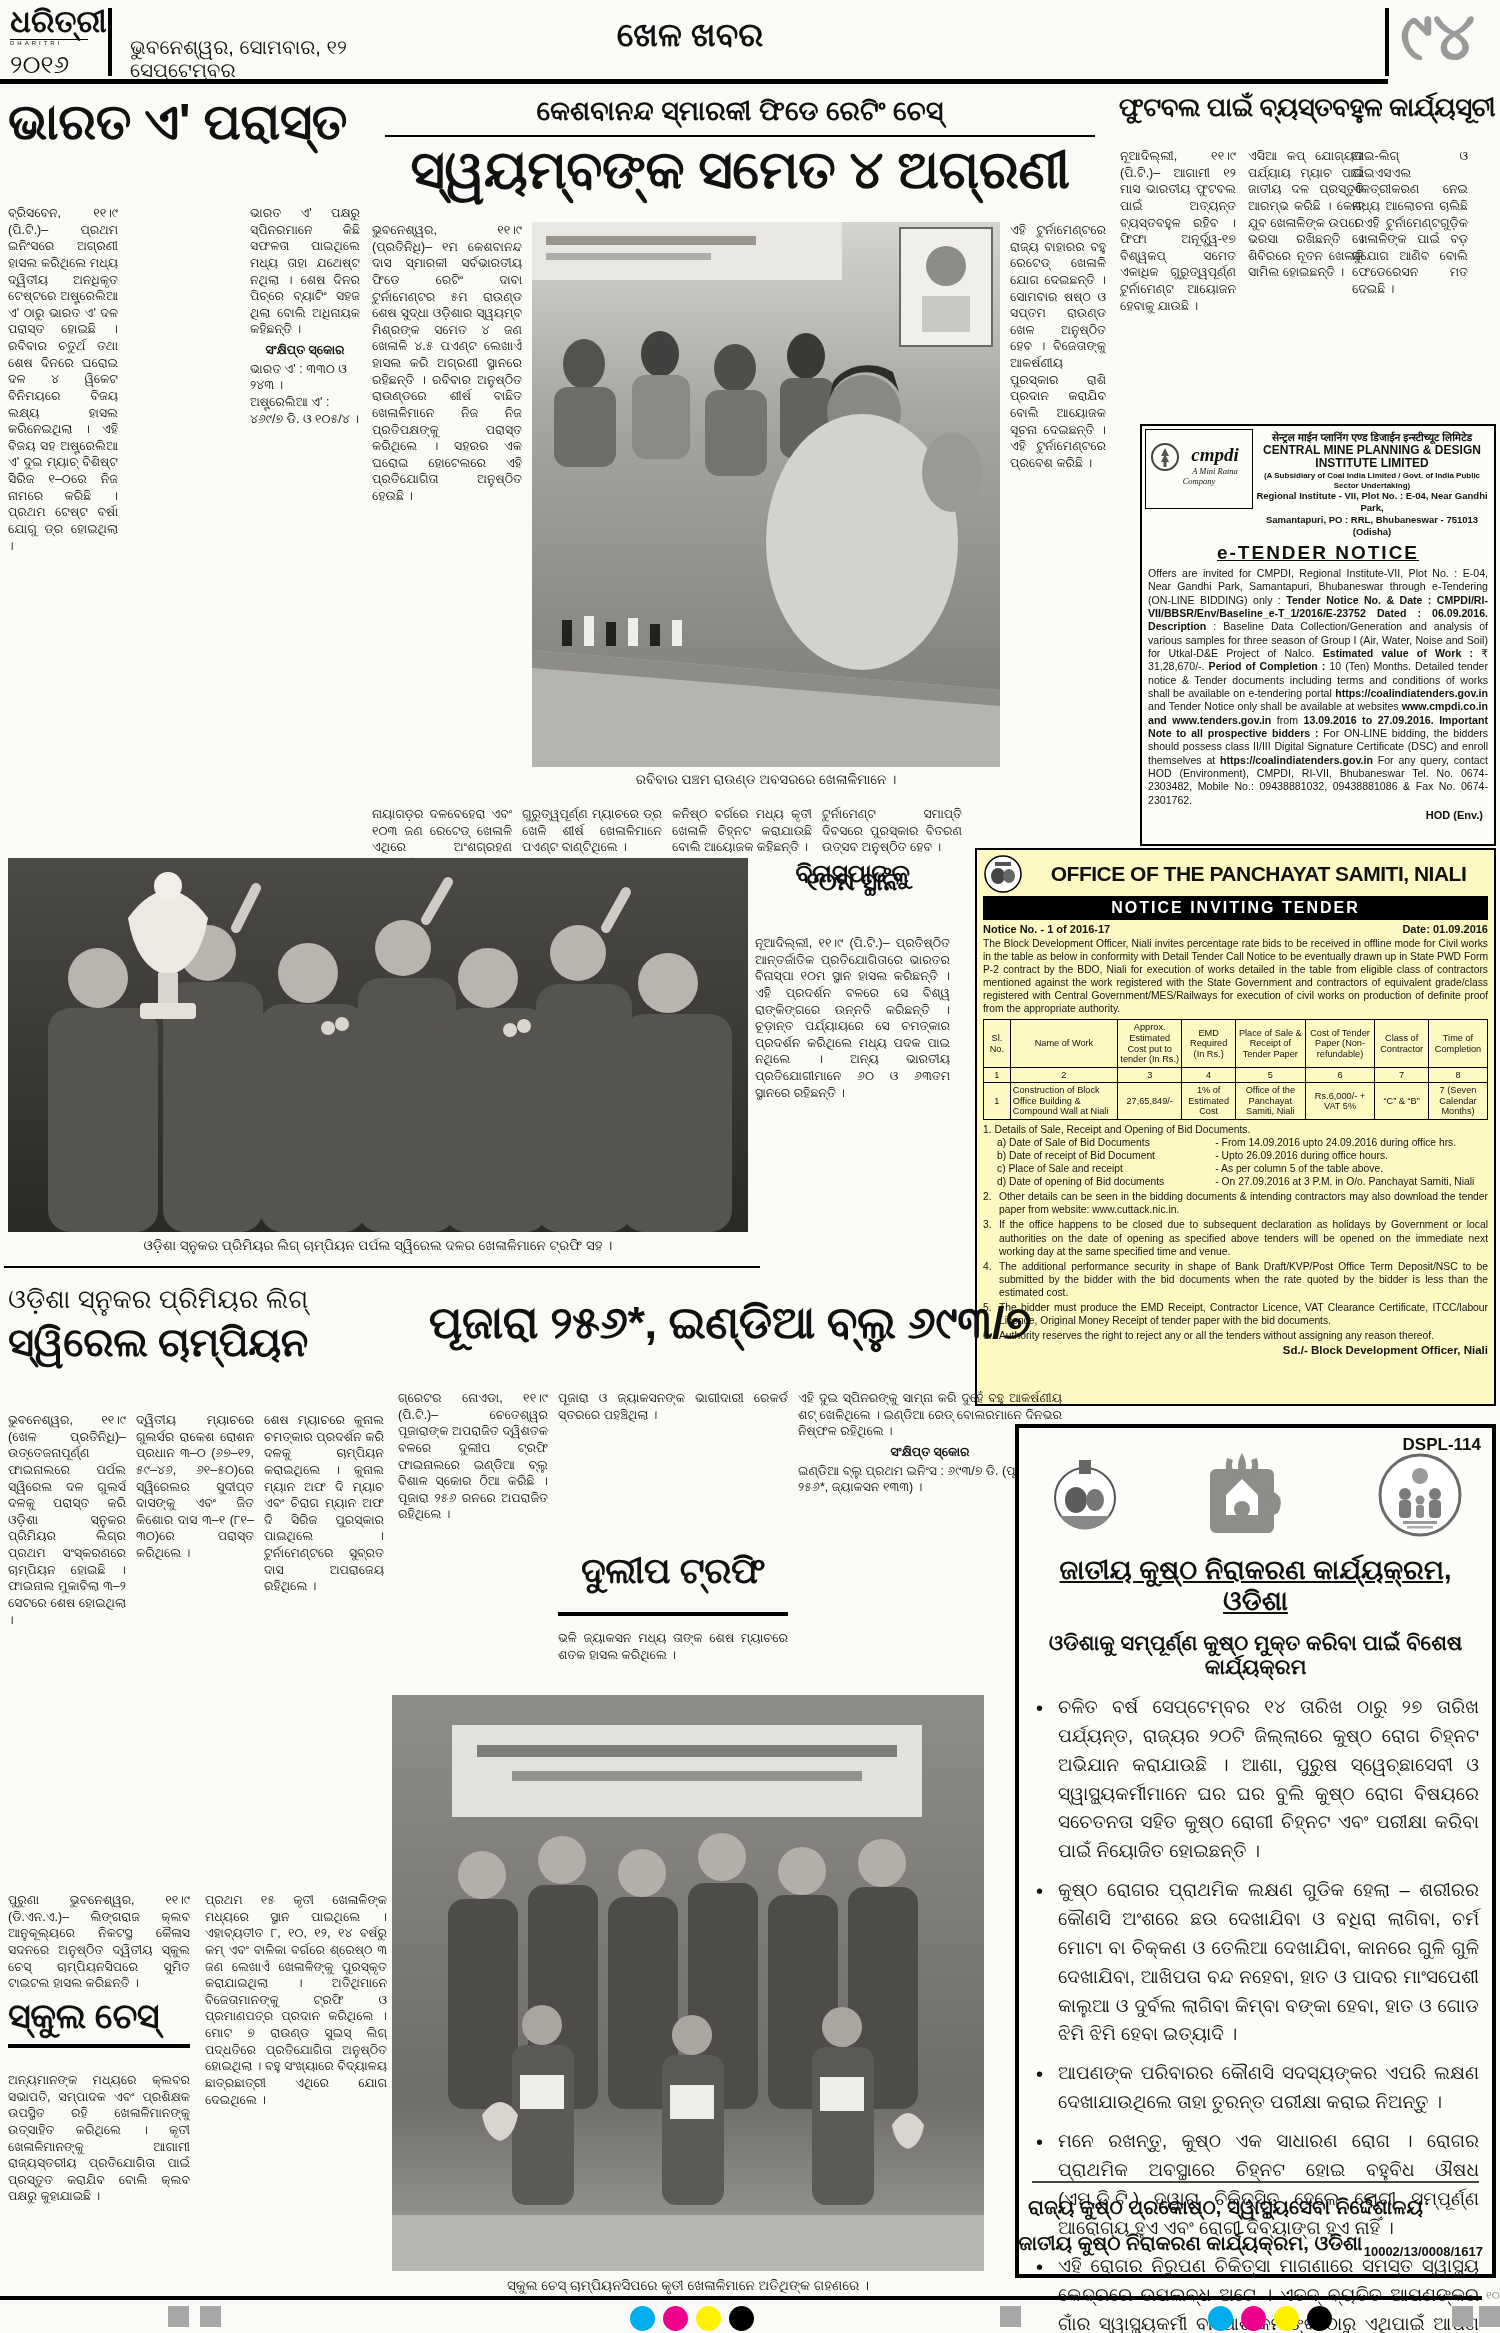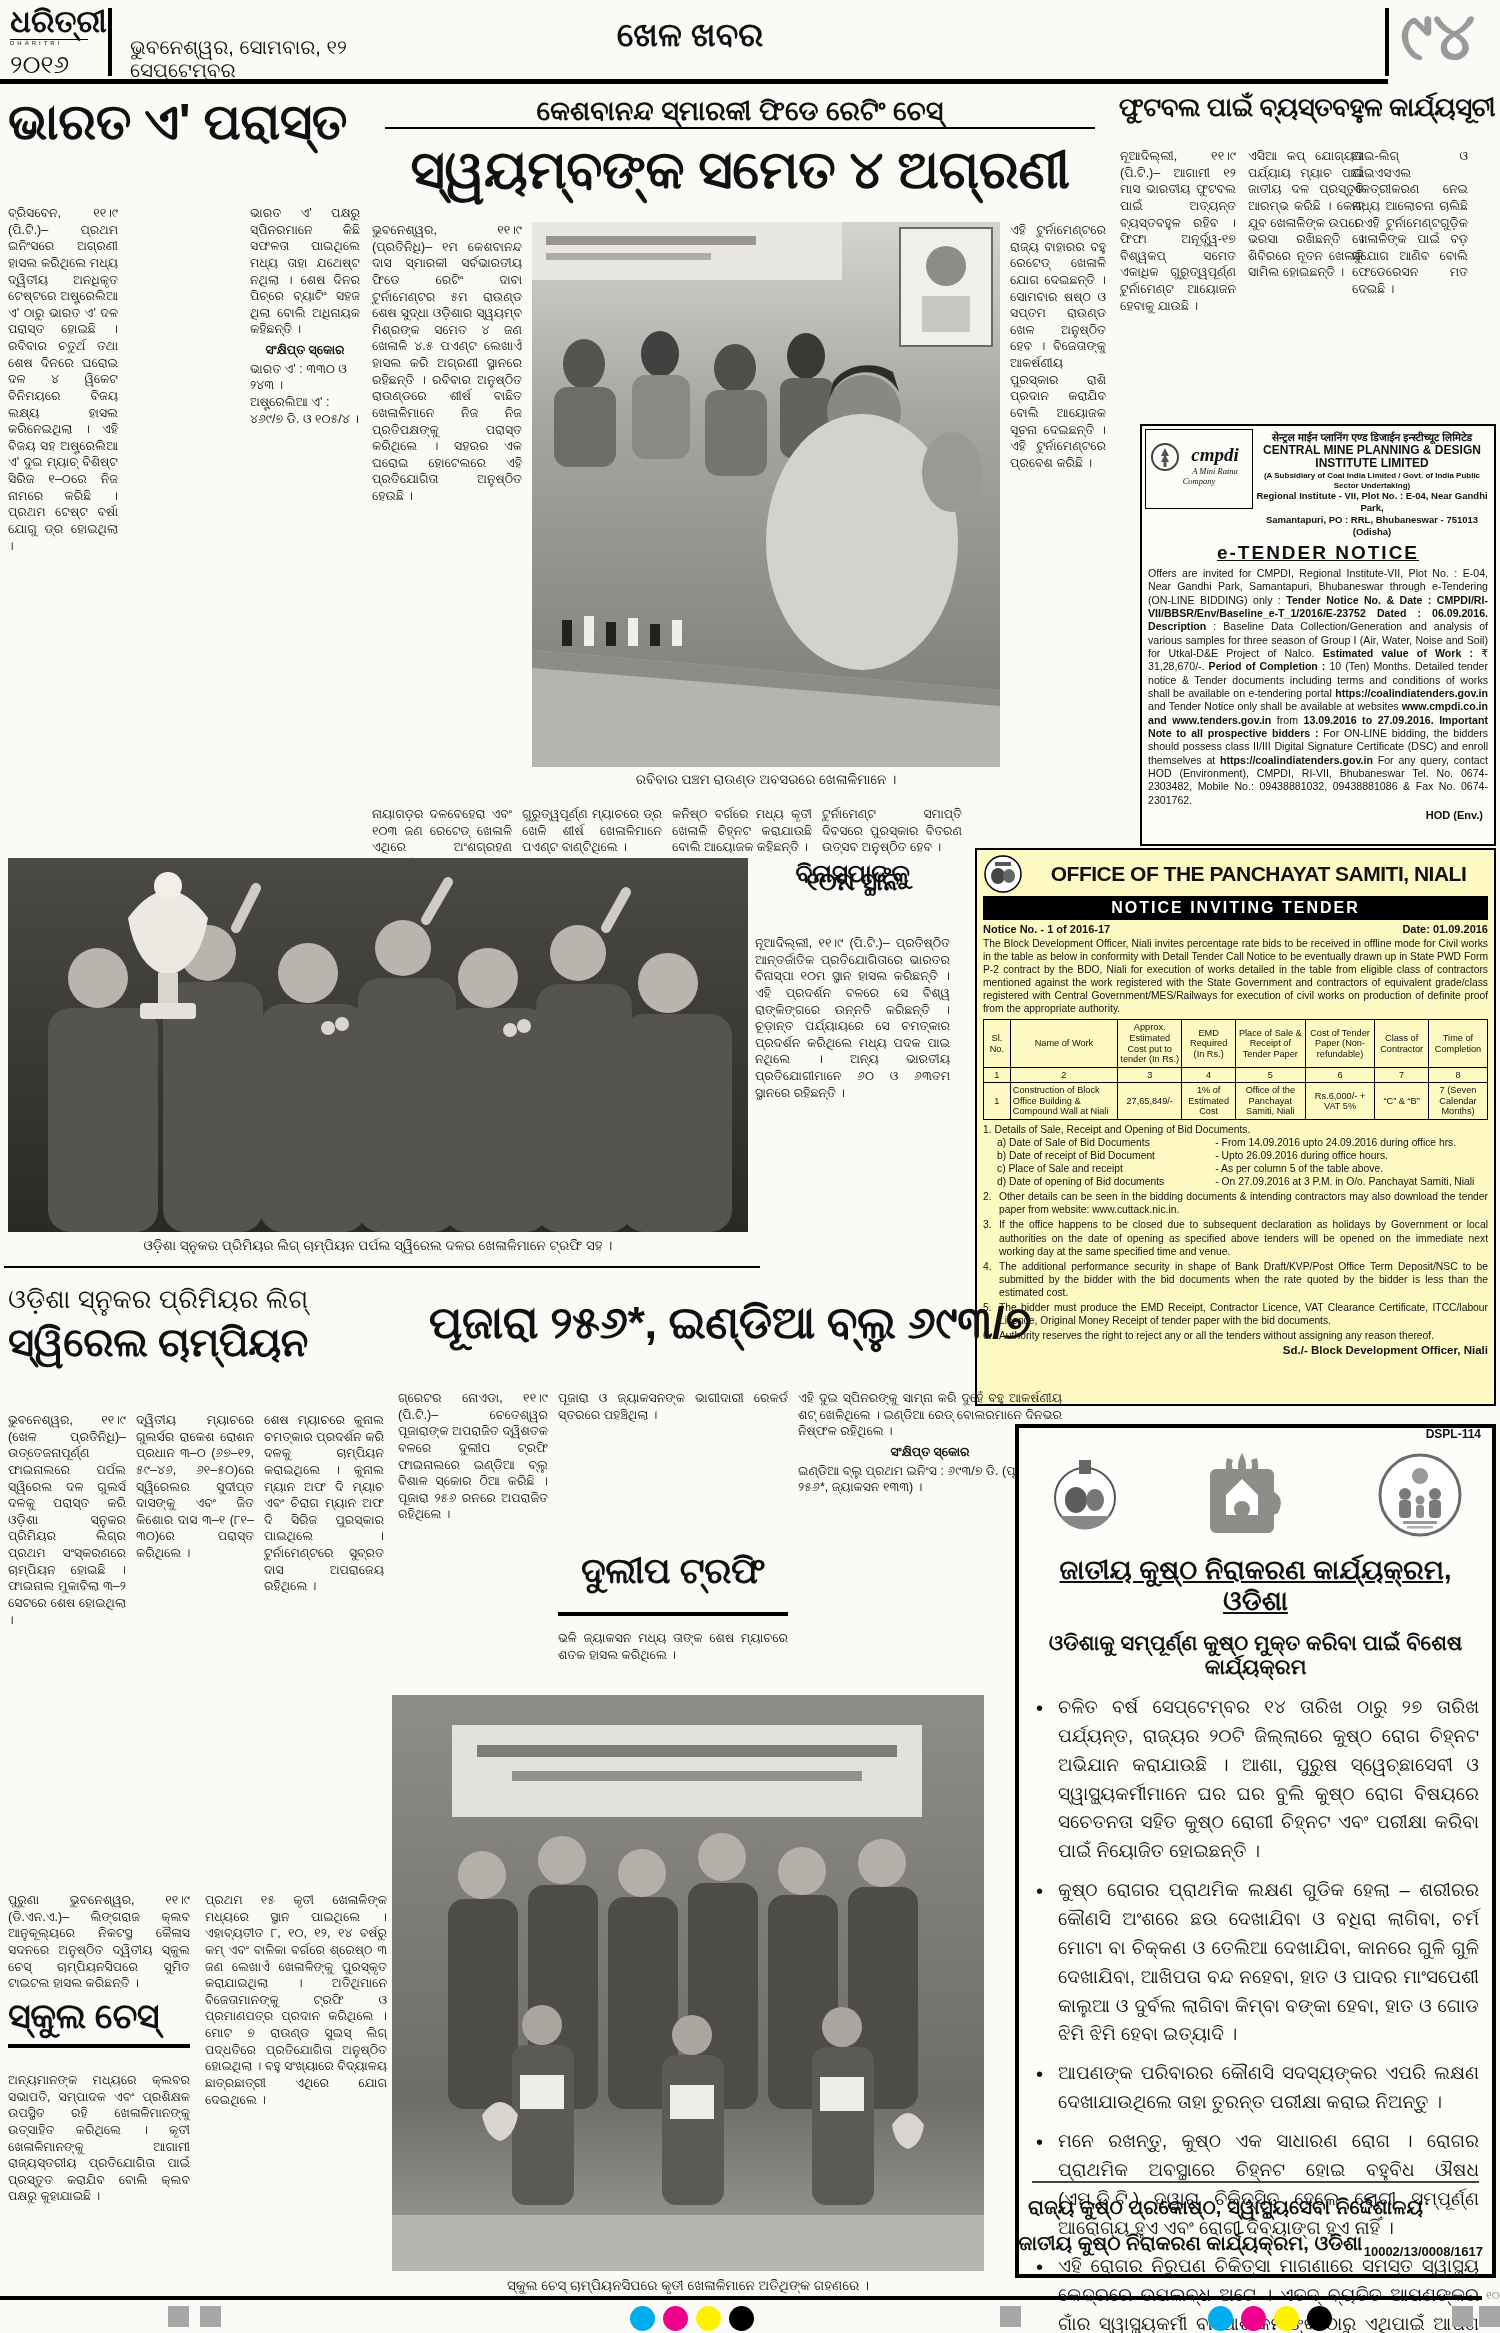--- a/index.html
+++ b/index.html
@@ -63,21 +63,21 @@
 
   <div class="abs headline" style="left:8px;top:96px;width:352px;font-size:50px;">ଭାରତ ଏ' ପରାସ୍ତ</div>
   <div class="abs clip body-col just" style="left:8px;top:205px;width:110px;height:640px;">ବ୍ରିସବେନ, ୧୧।୯ (ପି.ଟି.)– ପ୍ରଥମ ଇନିଂସରେ ଅଗ୍ରଣୀ ହାସଲ କରିଥିଲେ ମଧ୍ୟ ଦ୍ୱିତୀୟ ଅନଧିକୃତ ଟେଷ୍ଟରେ ଅଷ୍ଟ୍ରେଲିଆ ଏ' ଠାରୁ ଭାରତ ଏ' ଦଳ ପରାସ୍ତ ହୋଇଛି । ରବିବାର ଚତୁର୍ଥ ତଥା ଶେଷ ଦିନରେ ଘରୋଇ ଦଳ ୪ ୱିକେଟ ବିନିମୟରେ ବିଜୟ ଲକ୍ଷ୍ୟ ହାସଲ କରିନେଇଥିଲା । ଏହି ବିଜୟ ସହ ଅଷ୍ଟ୍ରେଲିଆ ଏ' ଦୁଇ ମ୍ୟାଚ୍ ବିଶିଷ୍ଟ ସିରିଜ ୧–୦ରେ ନିଜ ନାମରେ କରିଛି । ପ୍ରଥମ ଟେଷ୍ଟ ବର୍ଷା ଯୋଗୁ ଡ୍ର ହୋଇଥିଲା ।</div>
   <div class="abs clip body-col" style="left:250px;top:205px;width:110px;height:640px;">
     <div class="just">ଭାରତ ଏ' ପକ୍ଷରୁ ସ୍ପିନରମାନେ କିଛି ସଫଳତା ପାଇଥିଲେ ମଧ୍ୟ ତାହା ଯଥେଷ୍ଟ ନଥିଲା । ଶେଷ ଦିନର ପିଚ୍‌ରେ ବ୍ୟାଟିଂ ସହଜ ଥିଲା ବୋଲି ଅଧିନାୟକ କହିଛନ୍ତି ।</div>
     <div class="score-head">ସଂକ୍ଷିପ୍ତ ସ୍କୋର</div>
     <div>ଭାରତ ଏ' : ୩୩୦ ଓ ୨୪୩ ।</div>
     <div>ଅଷ୍ଟ୍ରେଲିଆ ଏ' : ୪୬୯/୭ ଡି. ଓ ୧୦୫/୪ ।</div>
   </div>
 
-  <div class="abs kicker ctr" style="left:385px;top:96px;width:710px;font-size:27px;border-bottom:2px solid #000;">କେଶବାନନ୍ଦ ସ୍ମାରକୀ ଫିଡେ ରେଟିଂ ଚେସ୍</div>
+  <div class="abs kicker ctr" style="left:385px;top:96px;width:710px;font-size:27px;padding-bottom:8px;border-bottom:2px solid #000;">କେଶବାନନ୍ଦ ସ୍ମାରକୀ ଫିଡେ ରେଟିଂ ଚେସ୍</div>
   <div class="abs headline ctr" style="left:385px;top:142px;width:710px;font-size:53px;">ସ୍ୱୟମ୍ବଙ୍କ ସମେତ ୪ ଅଗ୍ରଣୀ</div>
   <div class="abs clip body-col just" style="left:372px;top:222px;width:150px;height:565px;">ଭୁବନେଶ୍ୱର, ୧୧।୯ (ପ୍ରତିନିଧି)– ୧ମ କେଶବାନନ୍ଦ ଦାସ ସ୍ମାରକୀ ସର୍ବଭାରତୀୟ ଫିଡେ ରେଟିଂ ଦାବା ଟୁର୍ନାମେଣ୍ଟର ୫ମ ରାଉଣ୍ଡ ଶେଷ ସୁଦ୍ଧା ଓଡ଼ିଶାର ସ୍ୱୟମ୍ବ ମିଶ୍ରଙ୍କ ସମେତ ୪ ଜଣ ଖେଳାଳି ୪.୫ ପଏଣ୍ଟ ଲେଖାଏଁ ହାସଲ କରି ଅଗ୍ରଣୀ ସ୍ଥାନରେ ରହିଛନ୍ତି । ରବିବାର ଅନୁଷ୍ଠିତ ରାଉଣ୍ଡରେ ଶୀର୍ଷ ବାଛିତ ଖେଳାଳିମାନେ ନିଜ ନିଜ ପ୍ରତିପକ୍ଷଙ୍କୁ ପରାସ୍ତ କରିଥିଲେ । ସହରର ଏକ ଘରୋଇ ହୋଟେଲରେ ଏହି ପ୍ରତିଯୋଗିତା ଅନୁଷ୍ଠିତ ହେଉଛି ।</div>
 
   <div class="abs photo" style="left:532px;top:222px;width:468px;height:545px;">
     <svg width="100%" height="100%" viewBox="0 0 468 545" preserveAspectRatio="none">
       <defs>
         <linearGradient id="cpbg" x1="0" y1="0" x2="0" y2="1">
           <stop offset="0" stop-color="#d6d4d0"></stop>
             <stop offset="0.35" stop-color="#a8a6a2"></stop>
             <stop offset="1" stop-color="#7a7874"></stop>
@@ -372,21 +372,21 @@
       <g fill="#d8d5ce">
         <path d="M90 420 q18 -26 36 0 q-4 22 -18 26 q-14 -4 -18 -26 z"></path>
         <path d="M500 430 q16 -24 32 0 q-3 20 -16 24 q-13 -4 -16 -24 z"></path>
       </g>
       <rect x="0" y="520" width="592" height="56" fill="#b7b5b1"></rect>
     </svg>
   </div>
   <div class="abs caption ctr" style="left:392px;top:2278px;width:592px;">ସ୍କୁଲ ଚେସ୍ ଚାମ୍ପିୟନସିପରେ କୃତୀ ଖେଳାଳିମାନେ ଅତିଥିଙ୍କ ଗହଣରେ ।</div>
 
   <div class="abs lp-box" style="left:1015px;top:1424px;width:481px;height:854px;padding:10px 14px;">
-    <div class="b" style="position:absolute;right:12px;top:0;font-size:12px;">DSPL-114</div>
+    <div class="b" style="position:absolute;right:12px;top:8px;font-size:17px;">DSPL-114</div>
     <div style="display:flex;justify-content:space-between;align-items:center;padding:14px 16px 0;">
       <svg width="74" height="74" viewBox="0 0 74 74">
         <circle cx="37" cy="40" r="30" fill="#fff" stroke="#555" stroke-width="2"></circle>
         <rect x="31" y="2" width="12" height="14" fill="#666"></rect>
         <ellipse cx="28" cy="42" rx="11" ry="13" fill="#5d5d5d"></ellipse>
         <ellipse cx="47" cy="42" rx="9" ry="11" fill="#777"></ellipse>
         <path d="M12 58 a30 30 0 0 0 50 0 z" fill="#888"></path>
       </svg>
       <svg width="88" height="88" viewBox="0 0 88 88">
         <rect x="4" y="18" width="64" height="64" rx="6" fill="#8f8d89"></rect>

